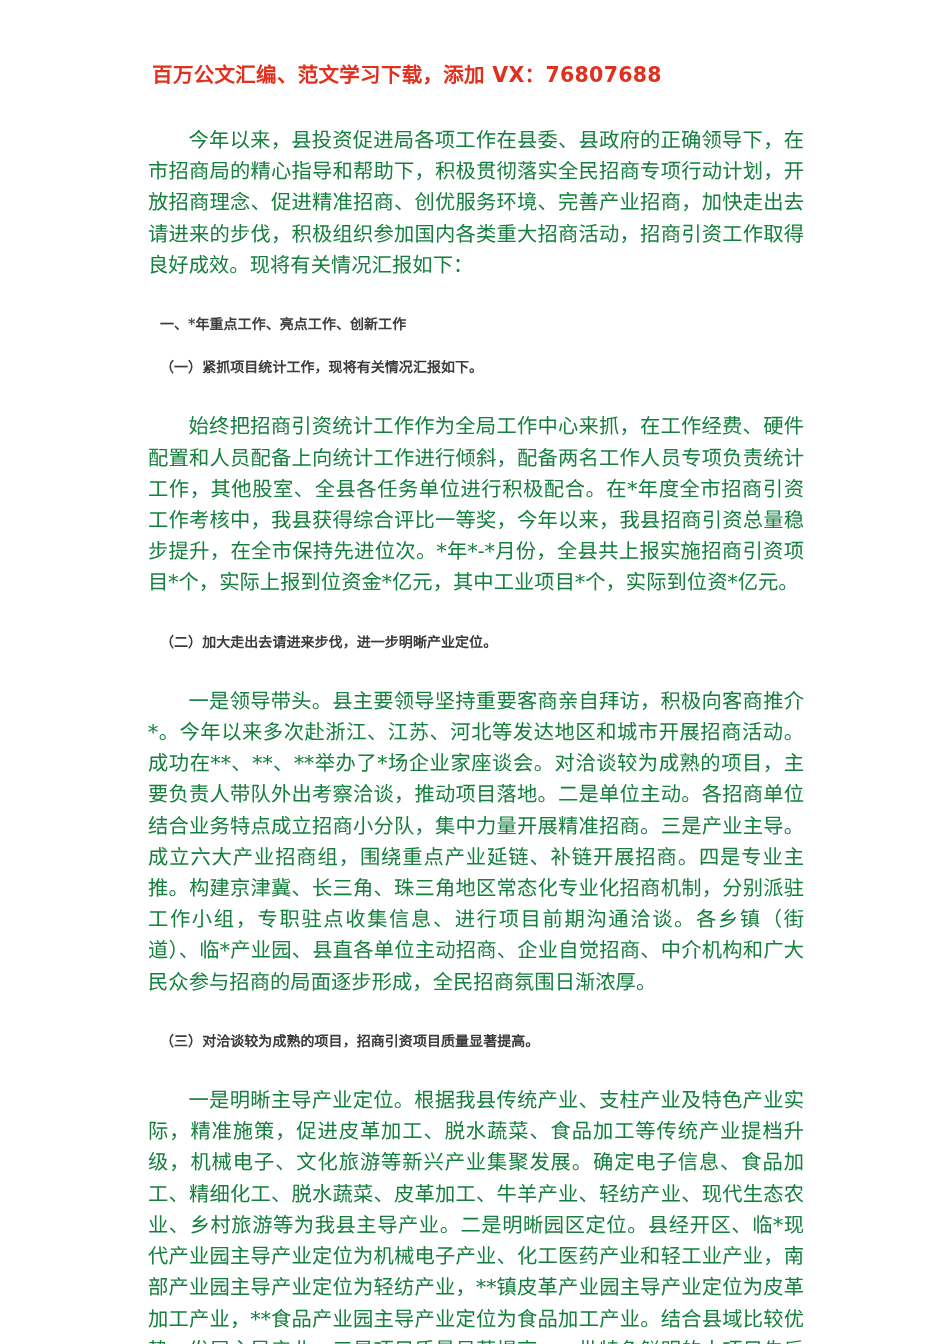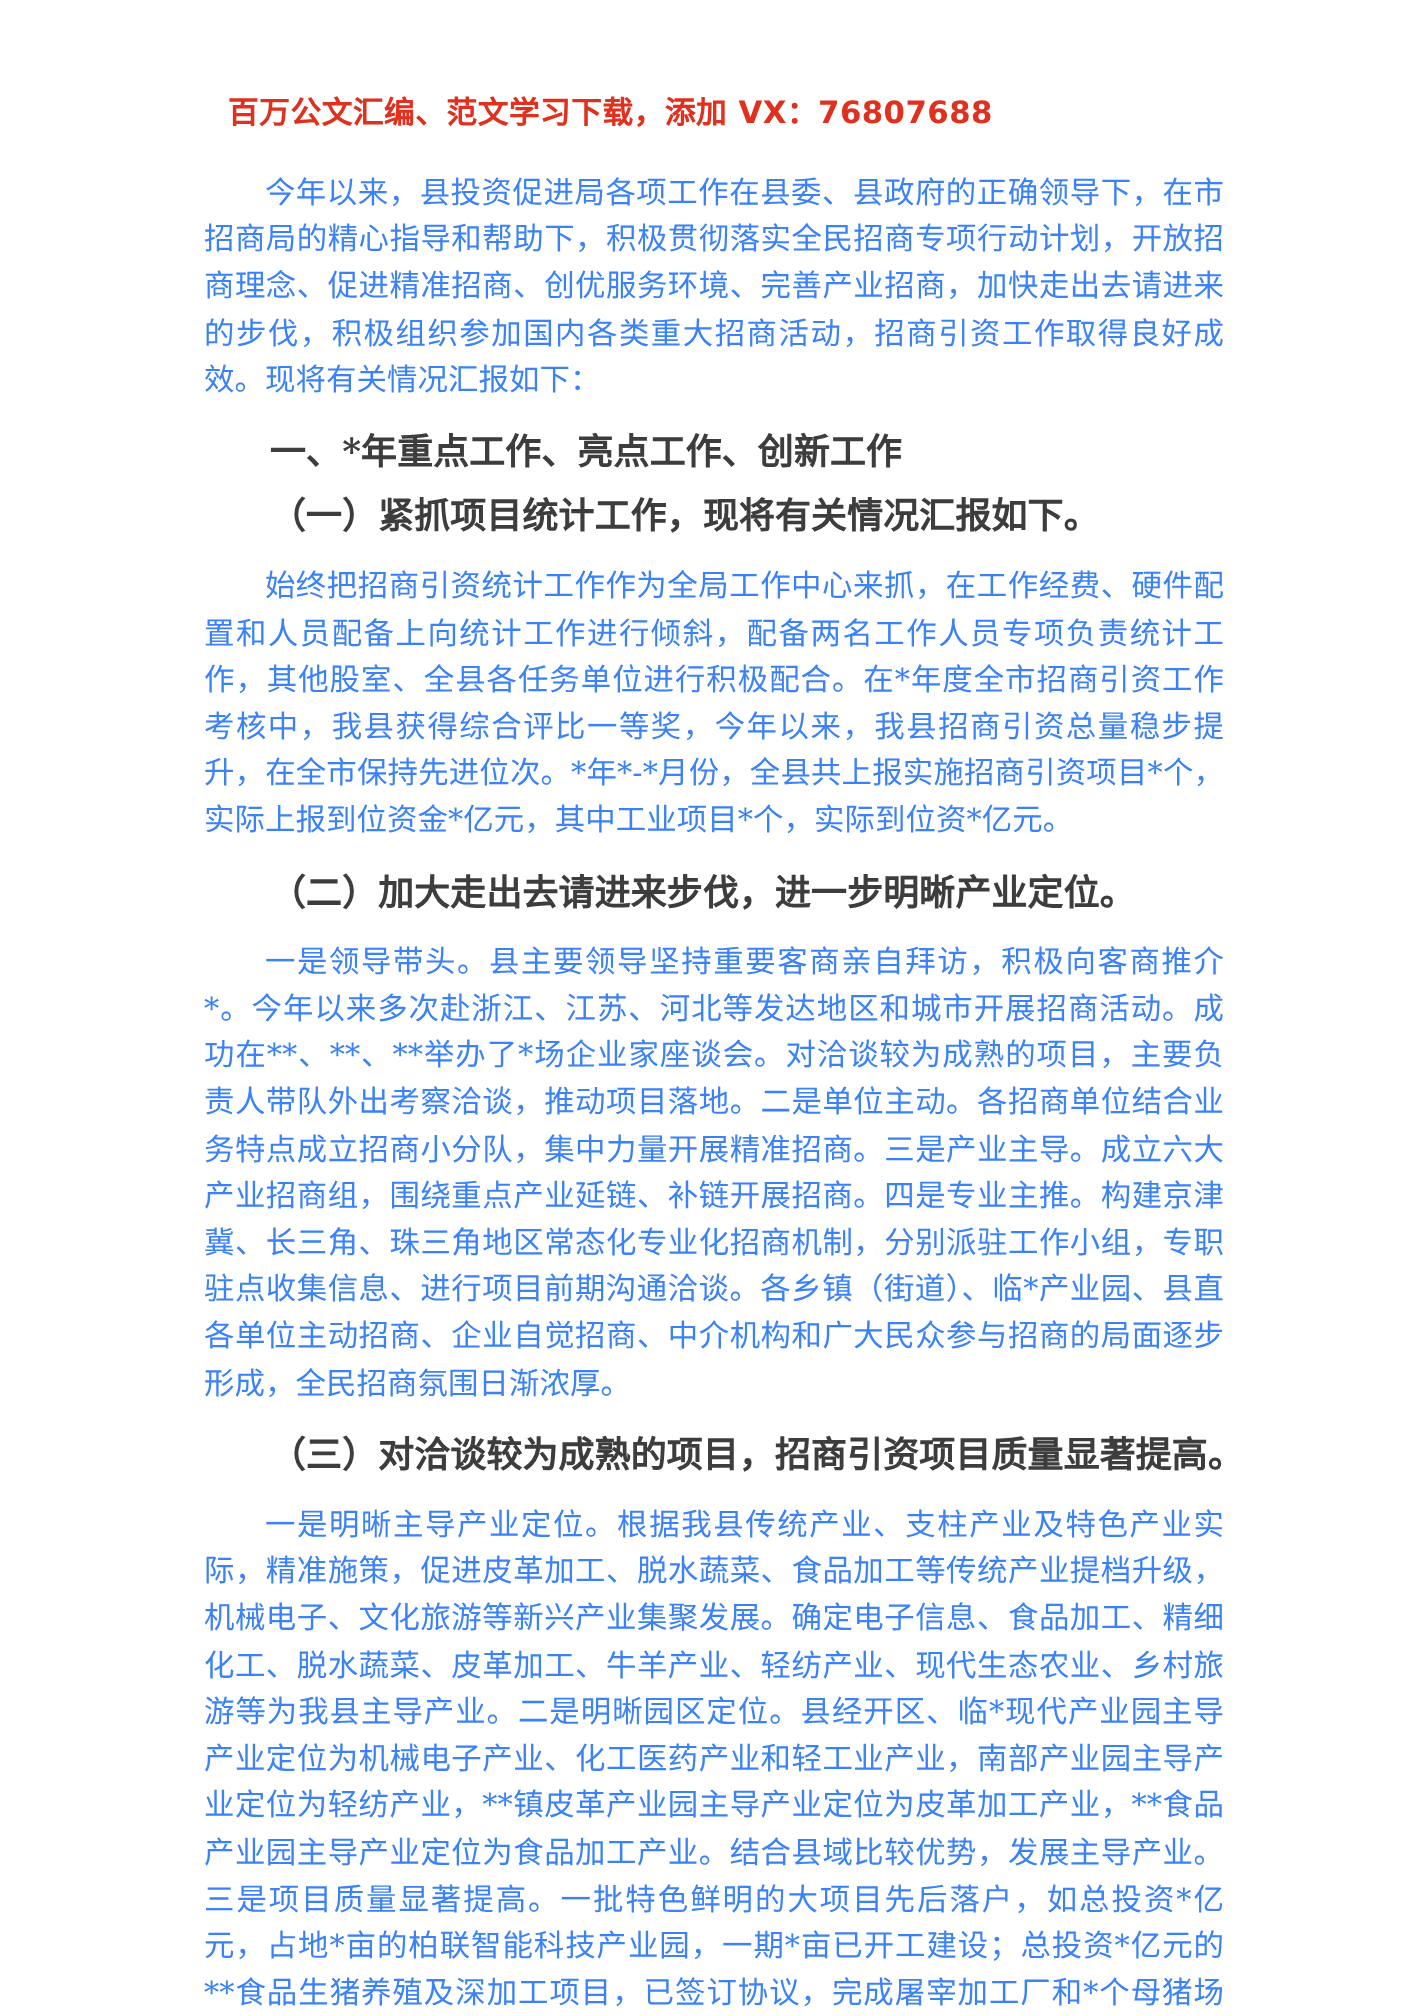--- a/index.html
+++ b/index.html
@@ -35,35 +35,35 @@
     white-space: nowrap;
     margin-left: 29px;
   }
   .doc-body {
     position: absolute;
     top: 109px;
     left: 132px;
     width: 688px;
   }
   .para {
-    margin: 4px;
-    color: #3b82f6;
+    margin: 16px;
+    color: #15803d;
     font-family: "DejaVu Serif", "Liberation Serif", serif;
     font-size: 20.3px;
     line-height: 31.2px;
     text-align: justify;
     text-justify: inter-ideograph;
     text-indent: 2em;
     letter-spacing: 0.05px;
   }
   .heading {
     margin: 0;
     color: #3d3d3d;
     font-family: "DejaVu Serif", "Liberation Serif", serif;
-    font-size: 24px;
+    font-size: 14px;
     line-height: 31.2px;
     font-weight: 700;
     text-indent: 2em;
     letter-spacing: 0.05px;
     white-space: nowrap;
   }
   .blk-gap {
     height: 12px;
   }
 </style>

